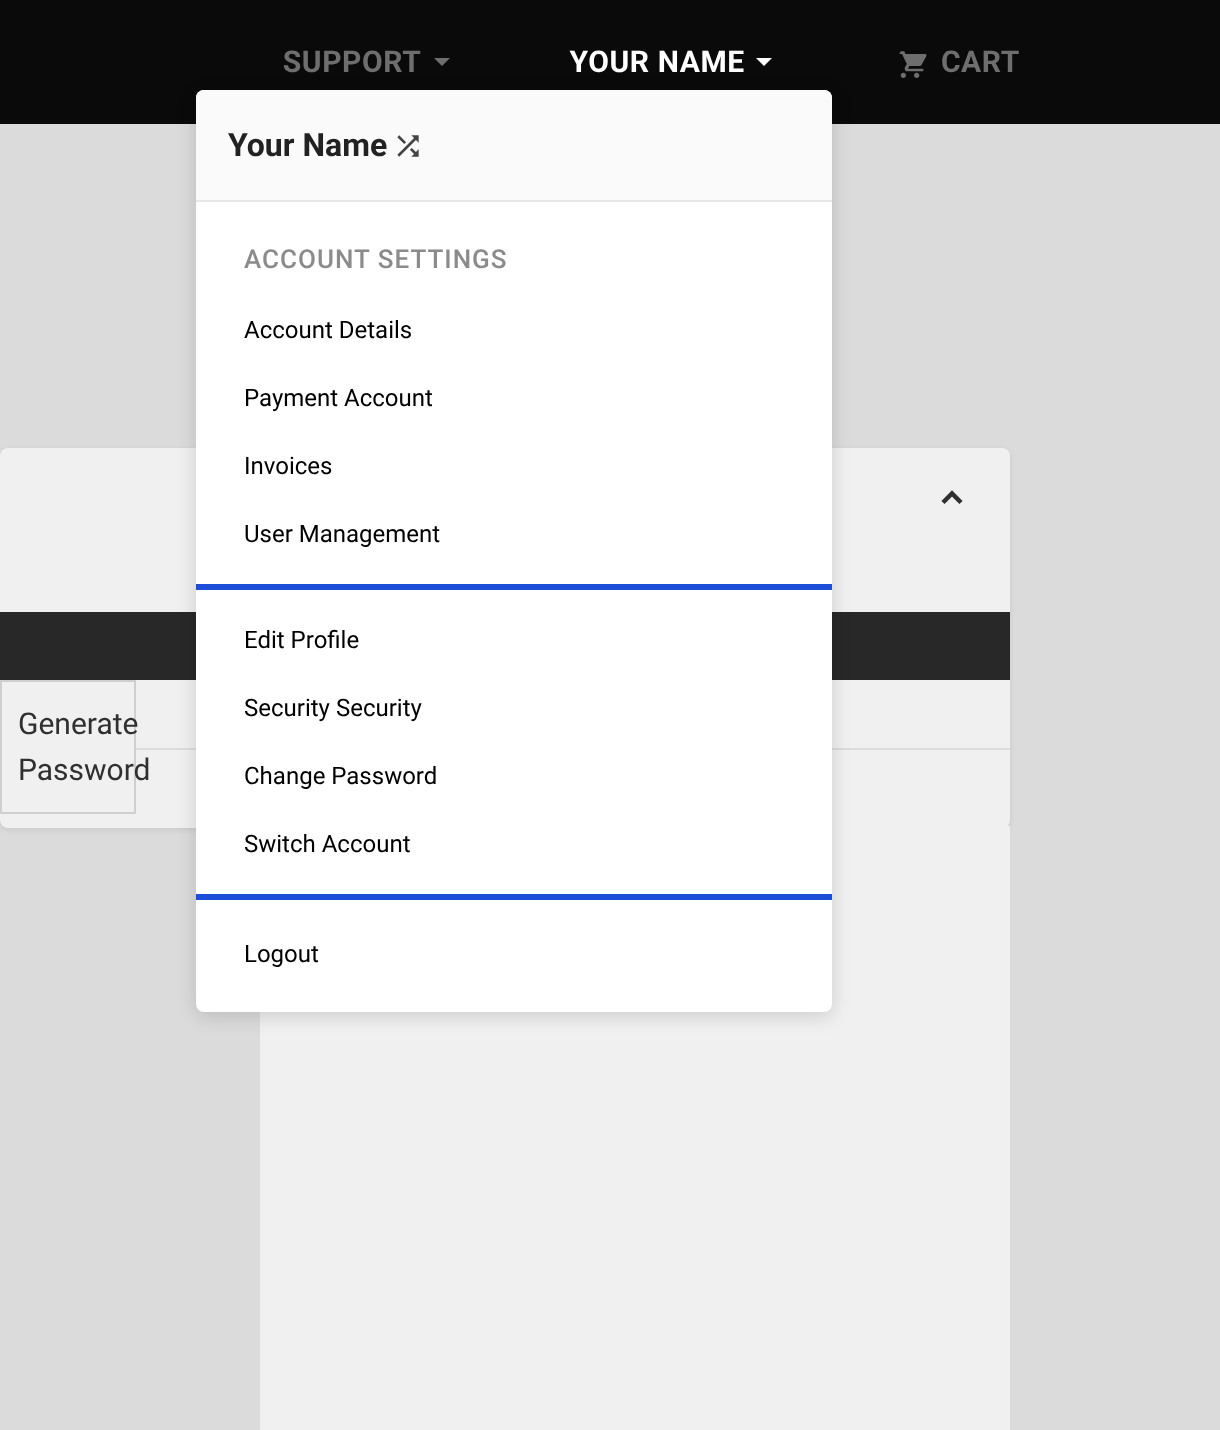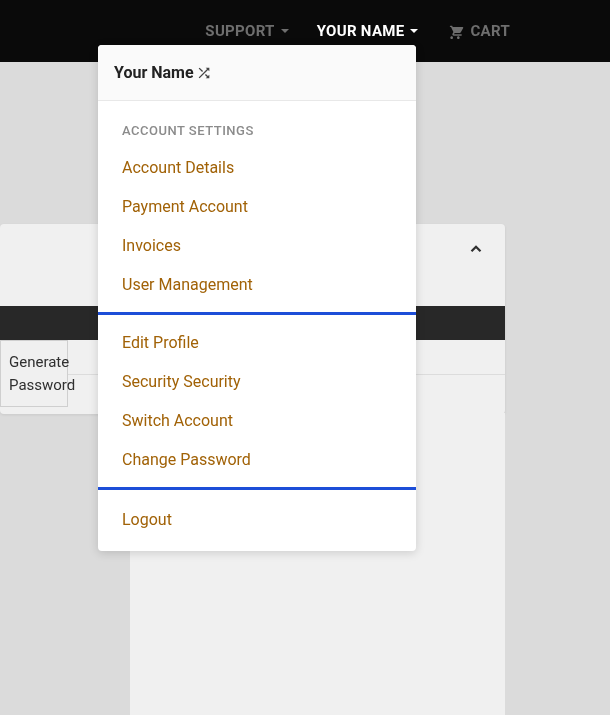--- a/index.html
+++ b/index.html
@@ -28,20 +28,21 @@
     }
     .nav-item {
       color: #6e6e6e;
       font-size: 15px;
       font-weight: 700;
       letter-spacing: 0.3px;
       display: flex;
       align-items: center;
       gap: 6px;
       cursor: pointer;
+      margin-left: 32px;
     }
     .nav-item.active {
       color: #ffffff;
     }
     .caret {
       width: 0;
       height: 0;
       border-left: 4px solid transparent;
       border-right: 4px solid transparent;
       border-top: 4px solid currentColor;
@@ -147,22 +148,22 @@
     .section-label {
       color: #8b8b8b;
       font-size: 13px;
       letter-spacing: 0.5px;
       padding: 14px 24px 10px;
       font-weight: 500;
     }
     .menu-item {
       display: block;
       padding: 10px 24px;
-      color: #a16207;
-      font-size: 16px;
+      color: #000000;
+      font-size: 12px;
       cursor: pointer;
     }
     .logout-section {
       padding: 10px 0 12px;
     }
   </style>
 </head>
 <body>
 
 <div class="topbar">
@@ -217,20 +218,20 @@
     <div class="section-label">ACCOUNT SETTINGS</div>
     <a class="menu-item">Account Details</a>
     <a class="menu-item">Payment Account</a>
     <a class="menu-item">Invoices</a>
     <a class="menu-item">User Management</a>
   </div>
 
   <div class="dropdown-section">
     <a class="menu-item">Edit Profile</a>
     <a class="menu-item">Security Security</a>
+    <a class="menu-item">Change Password</a>
     <a class="menu-item">Switch Account</a>
-    <a class="menu-item">Change Password</a>
   </div>
 
   <div class="dropdown-section logout-section">
     <a class="menu-item">Logout</a>
   </div>
 </div>
 
 </body></html>

